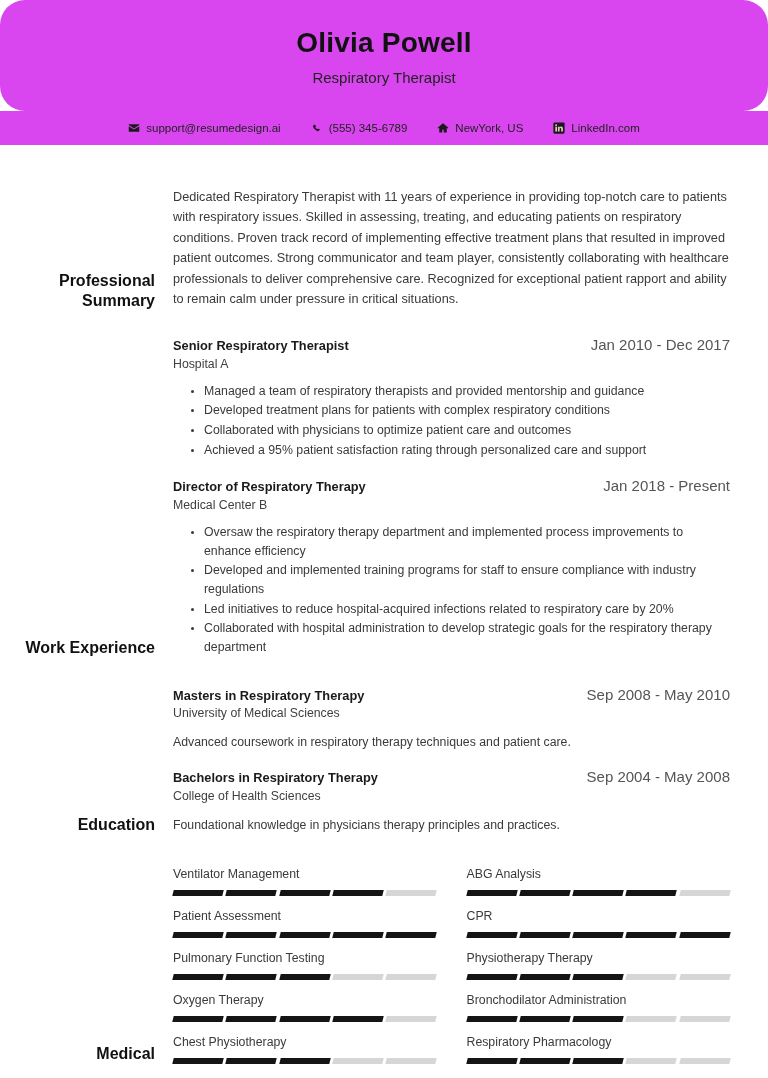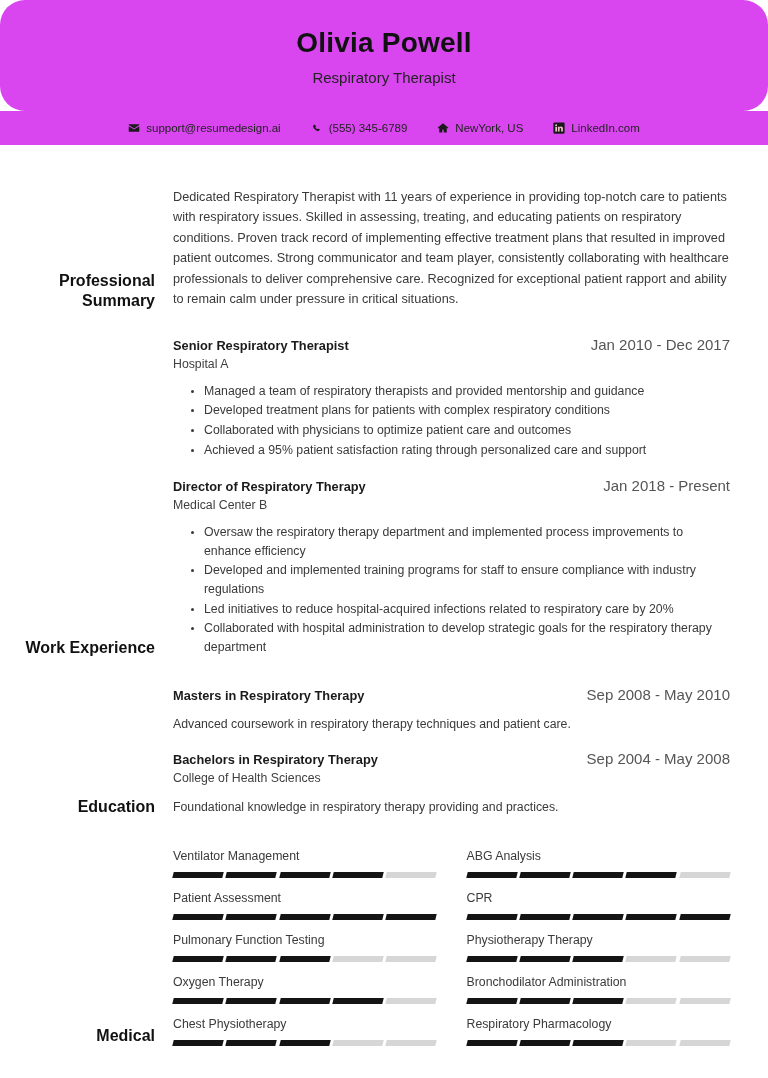--- a/index.html
+++ b/index.html
@@ -262,30 +262,31 @@
 
 <div class="section" id="education-section">
   <div class="section-label">Education</div>
   <div class="section-body">
 
     <div class="entry">
       <div class="entry-head">
         <div class="entry-title">Masters in Respiratory Therapy</div>
         <div class="entry-date">Sep 2008 - May 2010</div>
       </div>
+      <div class="entry-org">University of Medical Sciences</div>
       <div class="entry-desc">Advanced coursework in respiratory therapy techniques and patient care.</div>
     </div>
 
     <div class="entry" style="margin-top:16px;">
       <div class="entry-head">
         <div class="entry-title">Bachelors in Respiratory Therapy</div>
         <div class="entry-date">Sep 2004 - May 2008</div>
       </div>
       <div class="entry-org">College of Health Sciences</div>
-      <div class="entry-desc">Foundational knowledge in respiratory therapy providing and practices.</div>
+      <div class="entry-desc">Foundational knowledge in physicians therapy principles and practices.</div>
     </div>
 
   </div>
 </div>
 
 <div class="section" id="skills-section">
   <div class="section-label">Medical</div>
   <div class="section-body">
     <div class="skills-grid" id="skills-grid">
         <div class="skill-item">

